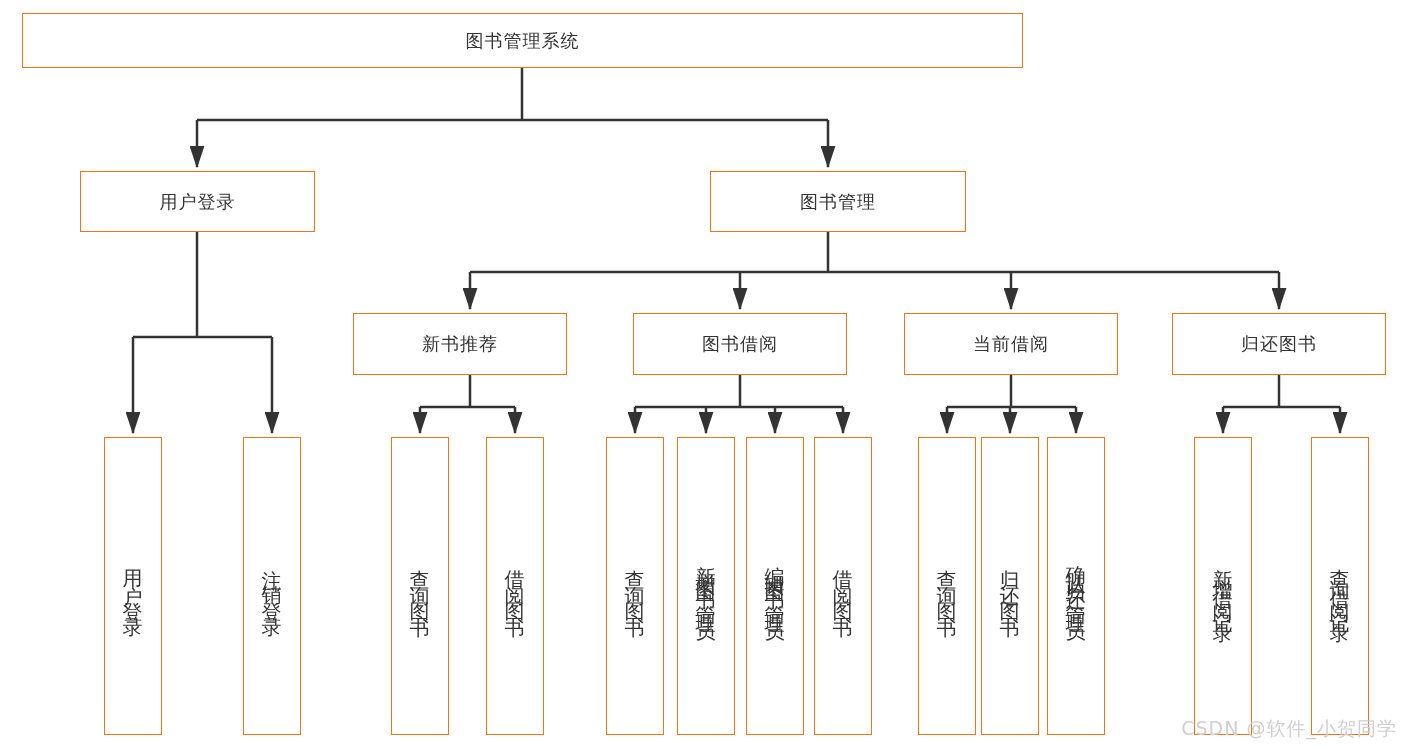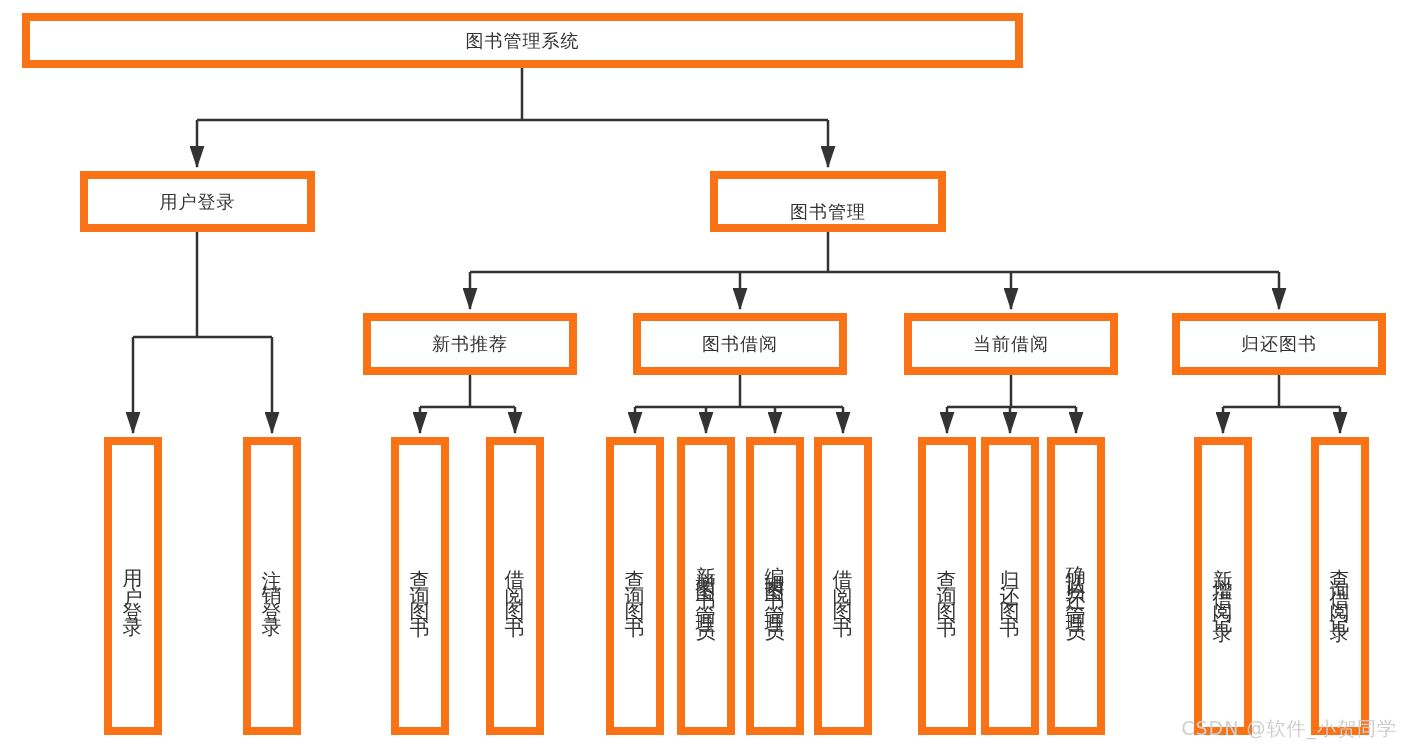--- a/index.html
+++ b/index.html
@@ -7,42 +7,42 @@
     position:relative;
     width:1405px;height:747px;
     background:#ffffff;
     font-family:"DejaVu Sans","Liberation Sans",sans-serif;
     overflow:hidden;
   }
   .connector-layer{position:absolute;left:0;top:0;z-index:1;}
   .node{
     position:absolute;
     box-sizing:border-box;
-    border:8px solid #f97316;
+    border:1px solid #f97316;
     background:#ffffff;
     display:flex;align-items:center;justify-content:center;
     color:#333333;
     z-index:2;
   }
   .h-node{font-size:18px;letter-spacing:1px;}
   .v-node span{
     writing-mode:vertical-rl;
     text-orientation:mixed;
     font-size:20px;
     line-height:1;
   }
   .v-short span{letter-spacing:16px;}
   .v-med span{letter-spacing:11px;}
   .v-long span{letter-spacing:8px;}
   
   .n-root{left:22px;top:13px;width:1001px;height:55px;}
   .n-l2a{left:80px;top:171px;width:235px;height:61px;}
-  .n-l2b{left:710px;top:171px;width:236px;height:61px;align-items:flex-end;}
+  .n-l2b{left:710px;top:171px;width:256px;height:61px;}
   .n-l3{top:313px;width:214px;height:62px;}
-  .n-l3a{left:363px;}
+  .n-l3a{left:353px;}
   .n-l3b{left:633px;}
   .n-l3c{left:904px;}
   .n-l3d{left:1172px;}
   .leaf{top:437px;width:58px;height:298px;}
   .lf1{left:104px;}  .lf2{left:243px;}
   .lf3{left:391px;}  .lf4{left:486px;}
   .lf5{left:606px;}  .lf6{left:677px;}
   .lf7{left:746px;}  .lf8{left:814px;}
   .lf9{left:918px;}  .lf10{left:981px;}
   .lf11{left:1047px;}

